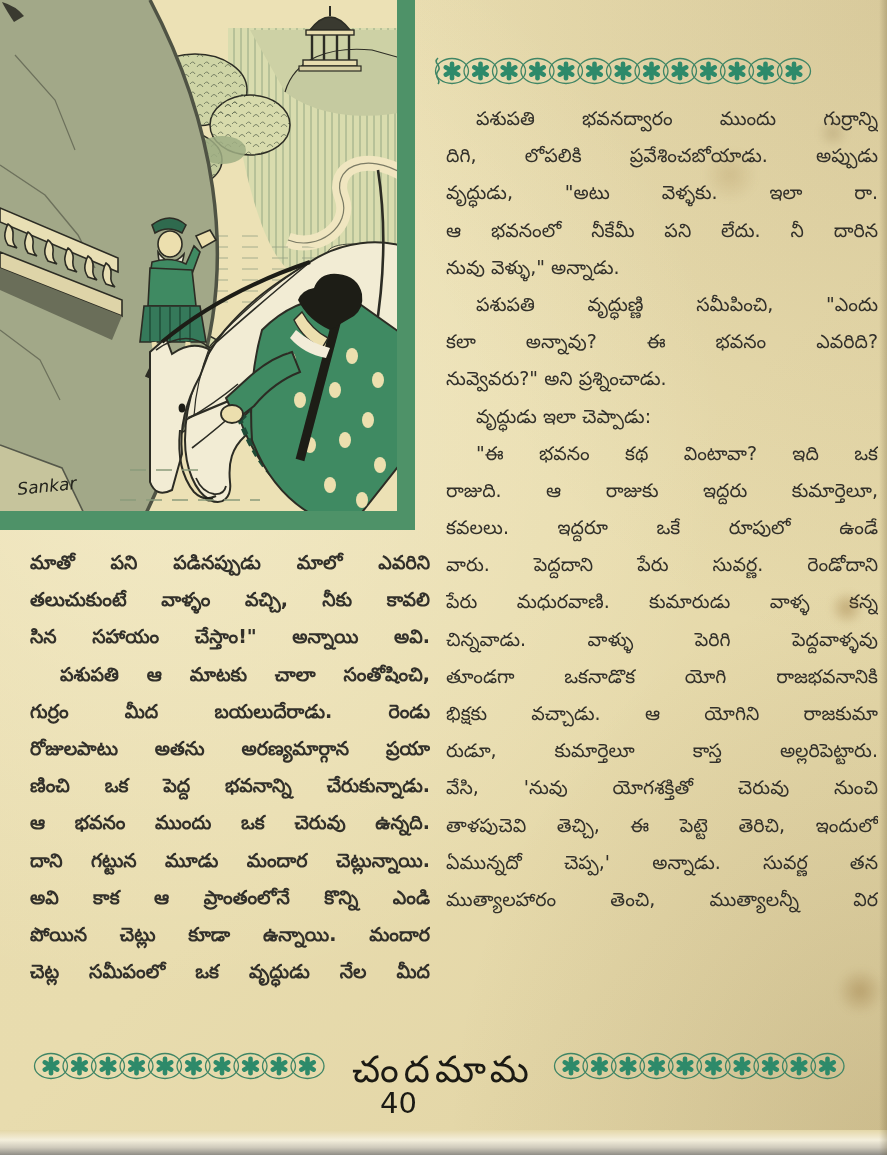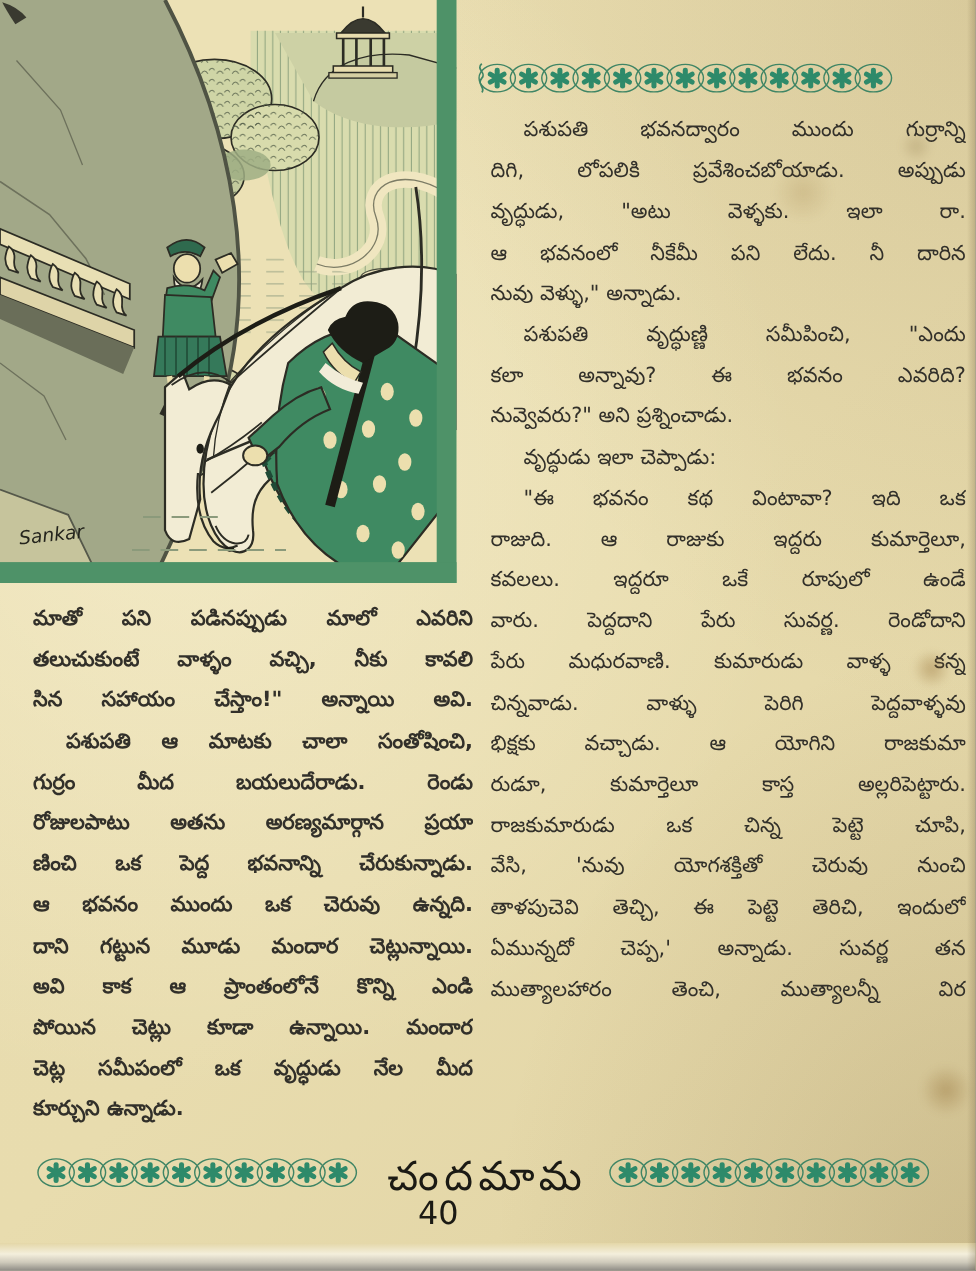--- a/index.html
+++ b/index.html
@@ -359,41 +359,40 @@
       <div class="tline">సిన సహాయం చేస్తాం!" అన్నాయి అవి.</div>
       <div class="tline indent">పశుపతి ఆ మాటకు చాలా సంతోషించి,</div>
       <div class="tline">గుర్రం మీద బయలుదేరాడు. రెండు</div>
       <div class="tline">రోజులపాటు అతను అరణ్యమార్గాన ప్రయా</div>
       <div class="tline">ణించి ఒక పెద్ద భవనాన్ని చేరుకున్నాడు.</div>
       <div class="tline">ఆ భవనం ముందు ఒక చెరువు ఉన్నది.</div>
       <div class="tline">దాని గట్టున మూడు మందార చెట్లున్నాయి.</div>
       <div class="tline">అవి కాక ఆ ప్రాంతంలోనే కొన్ని ఎండి</div>
       <div class="tline">పోయిన చెట్లు కూడా ఉన్నాయి. మందార</div>
       <div class="tline">చెట్ల సమీపంలో ఒక వృద్ధుడు నేల మీద</div>
-      <div class="tline noj">కూర్చుని ఉన్నాడు.</div>
     </div>
   <div class="abs col right-col">
       <div class="tline indent">పశుపతి భవనద్వారం ముందు గుర్రాన్ని</div>
       <div class="tline">దిగి, లోపలికి ప్రవేశించబోయాడు. అప్పుడు</div>
       <div class="tline">వృద్ధుడు, "అటు వెళ్ళకు. ఇలా రా.</div>
       <div class="tline">ఆ భవనంలో నీకేమీ పని లేదు. నీ దారిన</div>
       <div class="tline noj">నువు వెళ్ళు," అన్నాడు.</div>
       <div class="tline indent">పశుపతి వృద్ధుణ్ణి సమీపించి, "ఎందు</div>
       <div class="tline">కలా అన్నావు? ఈ భవనం ఎవరిది?</div>
       <div class="tline noj">నువ్వెవరు?" అని ప్రశ్నించాడు.</div>
       <div class="tline indent noj">వృద్ధుడు ఇలా చెప్పాడు:</div>
       <div class="tline indent">"ఈ భవనం కథ వింటావా? ఇది ఒక</div>
       <div class="tline">రాజుది. ఆ రాజుకు ఇద్దరు కుమార్తెలూ,</div>
       <div class="tline">కవలలు. ఇద్దరూ ఒకే రూపులో ఉండే</div>
       <div class="tline">వారు. పెద్దదాని పేరు సువర్ణ. రెండోదాని</div>
       <div class="tline">పేరు మధురవాణి. కుమారుడు వాళ్ళ కన్న</div>
       <div class="tline">చిన్నవాడు. వాళ్ళు పెరిగి పెద్దవాళ్ళవు</div>
+      <div class="tline">తూండగా ఒకనాడొక యోగి రాజభవనానికి</div>
       <div class="tline">భిక్షకు వచ్చాడు. ఆ యోగిని రాజకుమా</div>
       <div class="tline">రుడూ, కుమార్తెలూ కాస్త అల్లరిపెట్టారు.</div>
-      <div class="tline">రాజకుమారుడు ఒక చిన్న పెట్టె చూపి,</div>
       <div class="tline">వేసి, 'నువు యోగశక్తితో చెరువు నుంచి</div>
       <div class="tline">తాళపుచెవి తెచ్చి, ఈ పెట్టె తెరిచి, ఇందులో</div>
       <div class="tline">ఏమున్నదో చెప్ప,' అన్నాడు. సువర్ణ తన</div>
       <div class="tline">ముత్యాలహారం తెంచి, ముత్యాలన్నీ విర</div>
     </div>
 
   <div class="abs mag-title">చందమామ</div>
   <div class="abs page-num">40</div>
 
   <div class="abs stain s1"></div>

